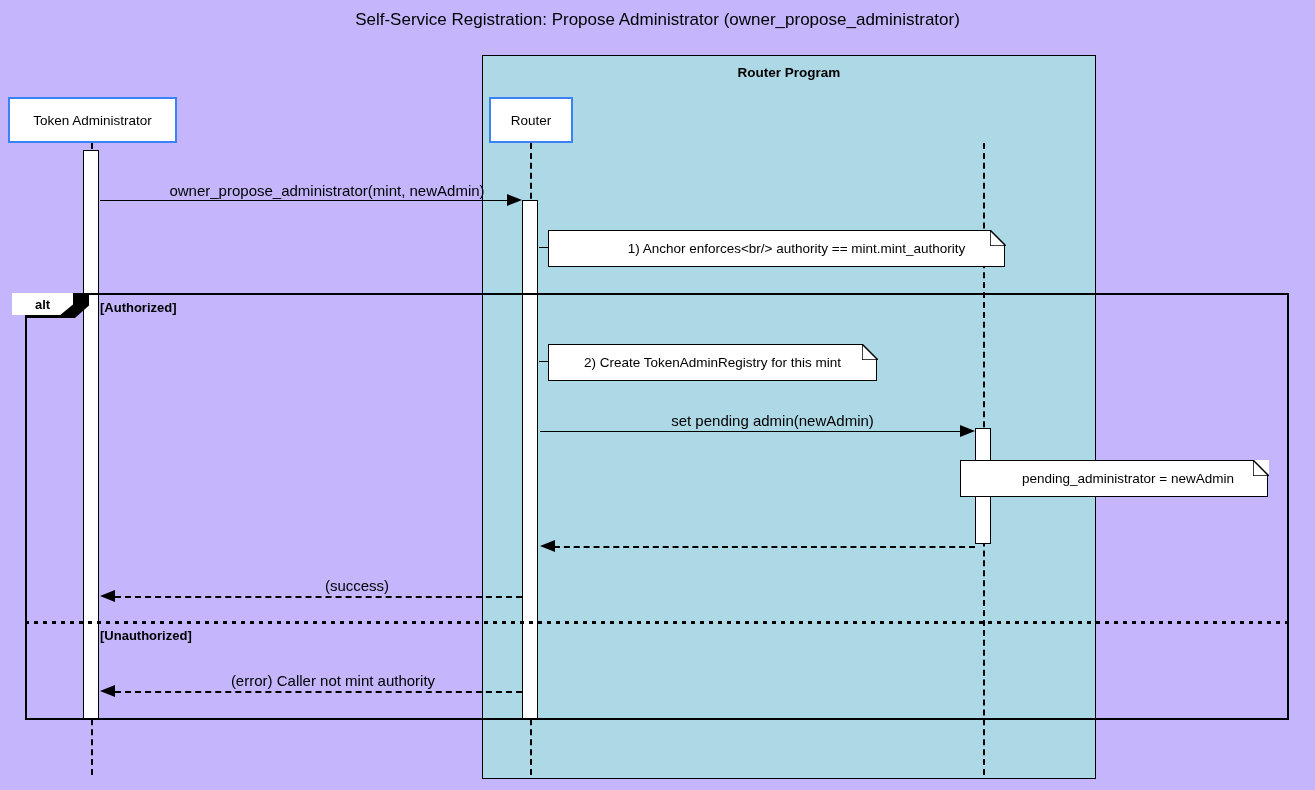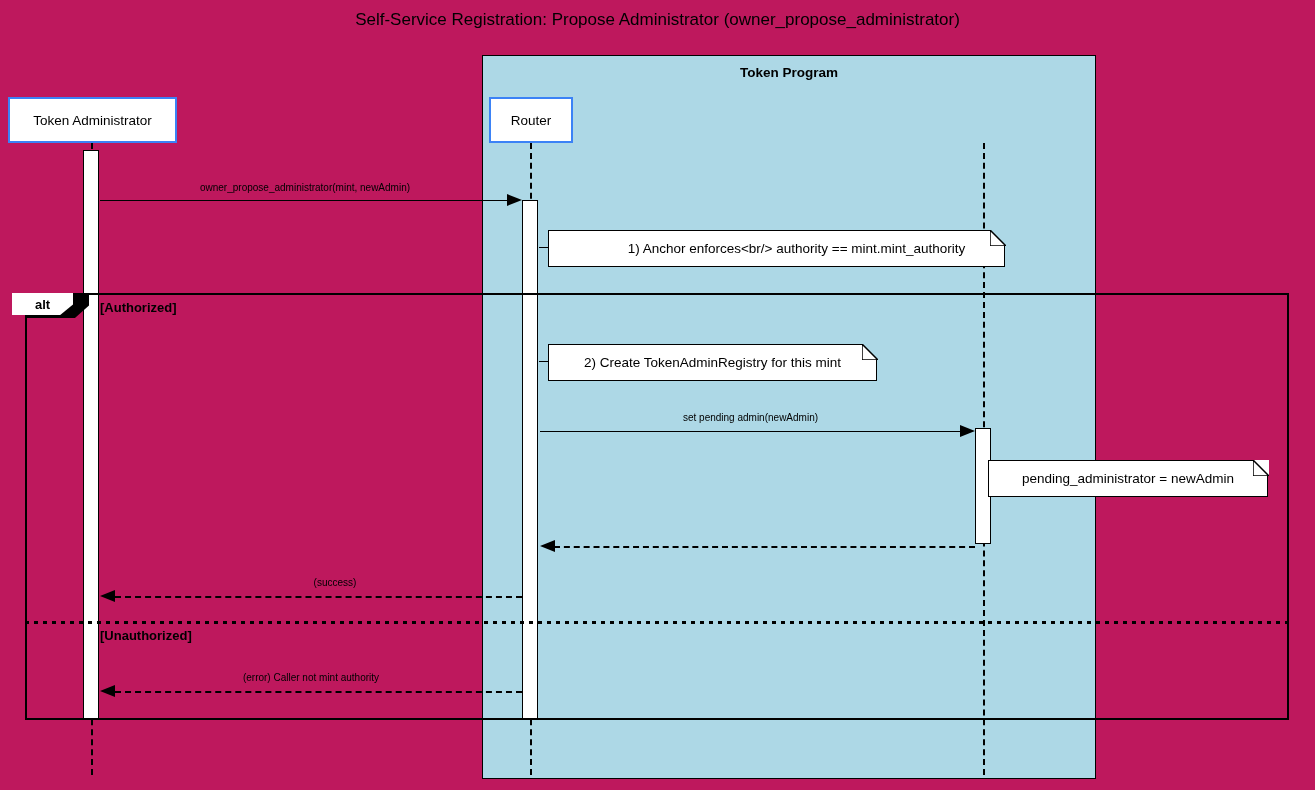--- a/index.html
+++ b/index.html
@@ -1,17 +1,17 @@
 <!DOCTYPE html>
 <html><head>
 <meta charset="utf-8">
 <style>
   html,body { margin:0; padding:0; background:#fff; }
   .canvas {
-    position:relative; width:1315px; height:790px; background:#be185d;
+    position:relative; width:1315px; height:790px; background:#c4b5fd;
     font-family:"Liberation Sans", sans-serif; color:#000; overflow:hidden;
   }
   .abs { position:absolute; }
 
   
   .title { left:0; top:10px; width:1315px; text-align:center; font-size:17px; }
 
   
   .container-box { left:482px; top:55px; width:612px; height:722px; background:#ADD8E6; border:1px solid #000; }
   .container-label { left:482px; top:65px; width:614px; text-align:center; font-weight:bold; font-size:13.5px; }
@@ -47,21 +47,21 @@
   .guard-auth   { left:100px; top:300px; }
   .guard-unauth { left:100px; top:628px; }
   .divider { left:25px; top:621px; width:1262px; height:3px;
     background:repeating-linear-gradient(90deg,#000 0 4px,transparent 4px 9px); }
 
   
   .msg-line-solid  { height:0; border-top:1.5px solid #000; }
   .msg-line-dashed { height:0; border-top:2px dashed #000; }
   .arrow-right { width:0; height:0; border-top:6.5px solid transparent; border-bottom:6.5px solid transparent; border-left:15px solid #000; }
   .arrow-left  { width:0; height:0; border-top:6.5px solid transparent; border-bottom:6.5px solid transparent; border-right:15px solid #000; }
-  .msg-label { font-size:10px; text-align:center; white-space:nowrap; }
+  .msg-label { font-size:15px; text-align:center; white-space:nowrap;margin-left:22px; }
 
   .m1-label { left:100px; top:182px; width:410px; }
   .m1-line  { left:100px; top:200px; width:407px; }
   .m1-head  { left:507px; top:194px; }
 
   .m2-label { left:540px; top:412px; width:421px; }
   .m2-line  { left:540px; top:431px; width:420px; }
   .m2-head  { left:960px; top:425px; }
 
   .m3-line  { left:554px; top:546px; width:421px; }
@@ -74,35 +74,35 @@
   .m5-label { left:100px; top:672px; width:422px; }
   .m5-line  { left:115px; top:691px; width:407px; }
   .m5-head  { left:100px; top:685px; }
 
   
   .note { background:#fff; border:1.5px solid #000; font-size:13.5px;
     display:flex; align-items:center; justify-content:center; white-space:nowrap; }
   .note-fold { position:absolute; top:-1.5px; right:-1.5px; width:16px; height:16px; }
   .n1 { left:548px; top:230px; width:415px; height:35px;padding-left:40px; }
   .n2 { left:548px; top:344px; width:327px; height:35px; }
-  .n3 { left:988px; top:460px; width:278px; height:35px; }
+  .n3 { left:960px; top:460px; width:278px; height:35px;padding-left:28px; }
   .n1-conn { left:539px; top:247px; width:9px; }
   .n2-conn { left:539px; top:361px; width:9px; }
   .n3-conn { left:991px; top:477px; width:9px; }
   .note-conn { height:0; border-top:1.5px solid #000; }
 </style>
 </head>
 <body>
 
 <div class="canvas">
 
   <div class="abs title">Self-Service Registration: Propose Administrator (owner_propose_administrator)</div>
 
   <div class="abs container-box"></div>
-  <div class="abs container-label">Token Program</div>
+  <div class="abs container-label">Router Program</div>
 
   <div class="abs lifeline ll-ta"></div>
   <div class="abs lifeline ll-router"></div>
   <div class="abs lifeline ll-pda"></div>
 
   <div class="abs participant p-ta">
     <span>Token Administrator</span>
   </div>
   <div class="abs participant p-router">
     <span>Router</span>

